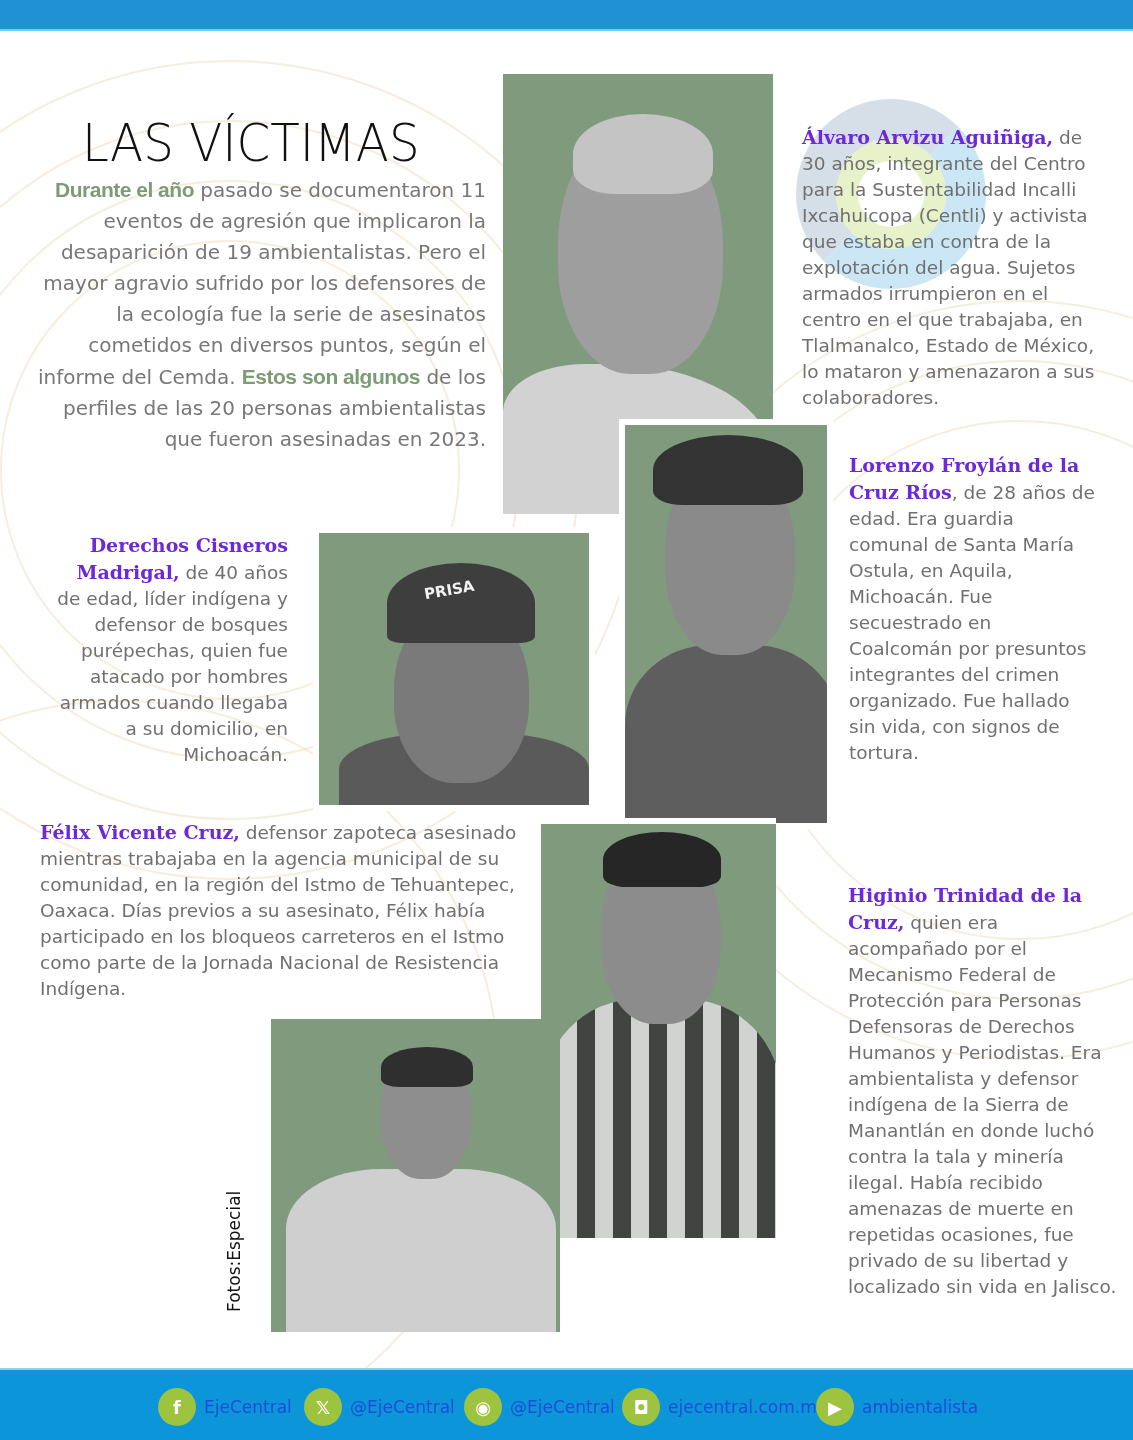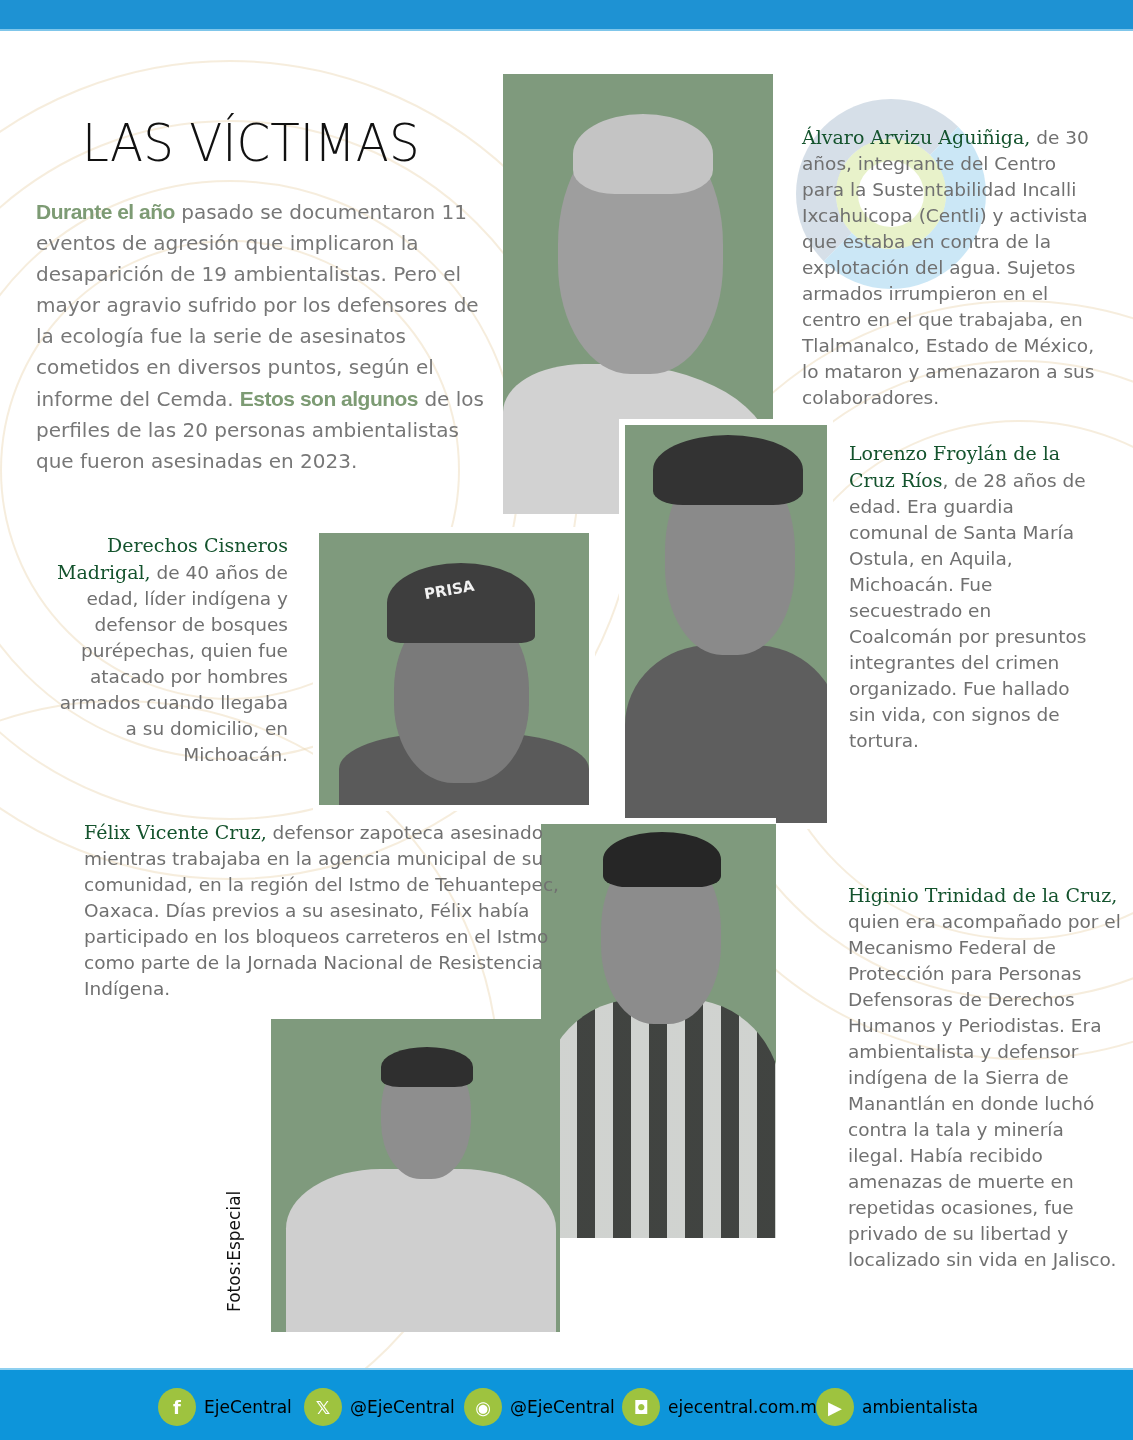--- a/index.html
+++ b/index.html
@@ -13,37 +13,37 @@
   .bg-swirl { position: absolute; border-radius: 50%; border: 2px solid rgba(236, 214, 180, 0.45); pointer-events: none; }
 
   .bg-logo { position: absolute; left: 796px; top: 99px; width: 190px; height: 190px; border-radius: 50%; pointer-events: none; }
   .bg-logo .ring { position: absolute; inset: 0; border-radius: 50%; border: 40px solid transparent;
      border-top-color: rgba(182,198,214,0.55); border-left-color: rgba(182,198,214,0.55);
      border-right-color: rgba(168,216,240,0.6); border-bottom-color: rgba(168,216,240,0.6); transform: rotate(0deg); }
   .bg-logo .inner { position: absolute; left: 40px; top: 40px; width: 110px; height: 110px; border-radius: 50%; border: 22px solid rgba(222,236,180,0.7); }
 
   .title { position: absolute; left: 82px; top: 113px; font-family: "DejaVu Sans", sans-serif; font-weight: 200; font-size: 52px; letter-spacing: 0px; color: #111111; transform: scaleX(0.93); transform-origin: left top; }
 
-  .intro { position: absolute; left: 36px; top: 174px; width: 450px; text-align: left; font-size: 20px; line-height: 31px; color: #777777; margin-top: 22px; }
+  .intro { position: absolute; left: 36px; top: 174px; width: 450px; text-align: right; font-size: 20px; line-height: 31px; color: #777777; }
   .hl-green { color: #7d9b74; font-weight: bold; font-family: "Liberation Sans", sans-serif; font-size: 21px; letter-spacing: -0.5px; }
 
   .bio { position: absolute; font-size: 18.5px; line-height: 26px; color: #707070; }
-  .bio .name { color: #14532d; font-weight: normal; font-family: "DejaVu Serif", serif; font-size: 19px; }
+  .bio .name { color: #6d28d9; font-weight: bold; font-family: "DejaVu Serif", serif; font-size: 19px; }
 
   .photo { position: absolute; background: #7f9a7d; overflow: hidden; }
   .photo.framed { border: 6px solid #ffffff; }
   .photo .head { position: absolute; border-radius: 48% 48% 44% 44%; background: #a5a5a5; }
   .photo .hair { position: absolute; background: #333; border-radius: 50% 50% 20% 20%; }
   .photo .body { position: absolute; border-radius: 40% 40% 0 0; }
 
   .credit { position: absolute; left: 224px; top: 1312px; transform: rotate(-90deg); transform-origin: left top; font-size: 17px; color: #111111; white-space: nowrap; }
 
   .social { position: absolute; top: 1387px; height: 40px; display: flex; align-items: center; gap: 8px; }
   .social .icon { width: 38px; height: 38px; border-radius: 50%; background: #9ec33f; display: flex; align-items: center; justify-content: center; color: #ffffff; font-weight: bold; font-size: 18px; }
-  .social .label { color: #000000; font-size: 17px; font-family: "DejaVu Sans", sans-serif; }
+  .social .label { color: #1d4ed8; font-size: 17px; font-family: "DejaVu Sans", sans-serif; }
 </style>
 </head>
 <body>
 
 <div class="top-bar"></div>
 
 <div class="bg-swirl" style="left:-180px; top:60px; width:820px; height:820px;"></div>
 <div class="bg-swirl" style="left:-120px; top:120px; width:700px; height:700px;"></div>
 <div class="bg-swirl" style="left:-60px; top:180px; width:580px; height:580px;"></div>
 <div class="bg-swirl" style="left:0px; top:240px; width:460px; height:460px;"></div>
@@ -97,29 +97,29 @@
   <div class="body" style="left:15px; top:150px; width:270px; height:170px; background:#cfcfcf; border-radius:35% 35% 0 0;"></div>
   <div class="head" style="left:110px; top:30px; width:90px; height:130px; background:#8e8e8e;"></div>
   <div class="hair" style="left:110px; top:28px; width:92px; height:40px; background:#2f2f2f;"></div>
 
 </div>
 
 <p class="bio" style="left:802px; top:124px; width:300px;">
   <span class="name">Álvaro Arvizu Aguiñiga,</span><span> de 30 años, integrante del Centro para la Sustentabilidad Incalli Ixcahuicopa (Centli) y activista que estaba en contra de la explotación del agua. Sujetos armados irrumpieron en el centro en el que trabajaba, en Tlalmanalco, Estado de México, lo mataron y amenazaron a sus colaboradores.</span>
 </p>
 
-<p class="bio" style="left:849px; top:440px; width:250px;">
+<p class="bio" style="left:849px; top:452px; width:250px;">
   <span class="name">Lorenzo Froylán de la Cruz Ríos</span><span>, de 28 años de edad. Era guardia comunal de Santa María Ostula, en Aquila, Michoacán. Fue secuestrado en Coalcomán por presuntos integrantes del crimen organizado. Fue hallado sin vida, con signos de tortura.</span>
 </p>
 
 <p class="bio" style="left:48px; top:532px; width:240px; text-align:right;">
   <span class="name">Derechos Cisneros Madrigal,</span><span> de 40 años de edad, líder indígena y defensor de bosques purépechas, quien fue atacado por hombres armados cuando llegaba a su domicilio, en Michoacán.</span>
 </p>
 
-<p class="bio" style="left:40px; top:819px; width:500px;margin-left:44px;">
+<p class="bio" style="left:40px; top:819px; width:500px;">
   <span class="name">Félix Vicente Cruz,</span><span> defensor zapoteca asesinado mientras trabajaba en la agencia municipal de su comunidad, en la región del Istmo de Tehuantepec, Oaxaca. Días previos a su asesinato, Félix había participado en los bloqueos carreteros en el Istmo como parte de la Jornada Nacional de Resistencia Indígena.</span>
 </p>
 
 <p class="bio" style="left:848px; top:882px; width:275px;">
   <span class="name">Higinio Trinidad de la Cruz,</span><span> quien era acompañado por el Mecanismo Federal de Protección para Personas Defensoras de Derechos Humanos y Periodistas. Era ambientalista y defensor indígena de la Sierra de Manantlán en donde luchó contra la tala y minería ilegal. Había recibido amenazas de muerte en repetidas ocasiones, fue privado de su libertad y localizado sin vida en Jalisco.</span>
 </p>
 
 <div class="credit">Fotos:Especial</div>
 
 <div class="bottom-bar"></div>

